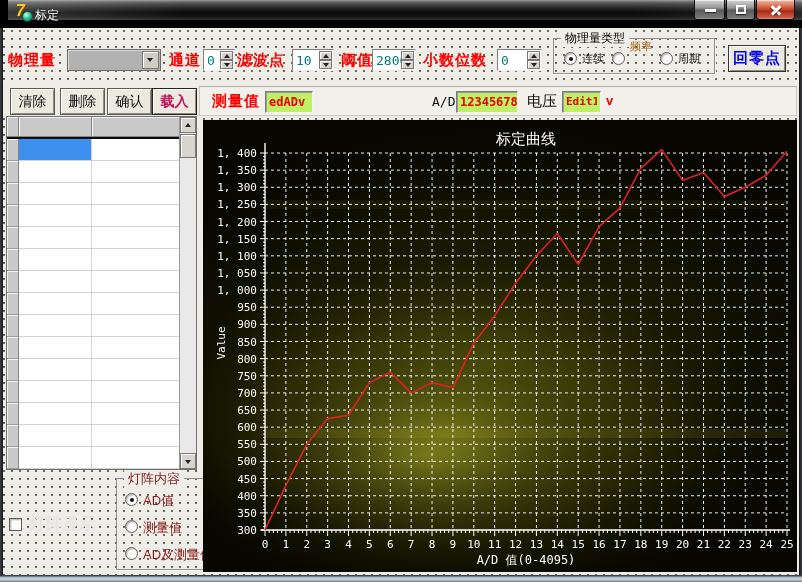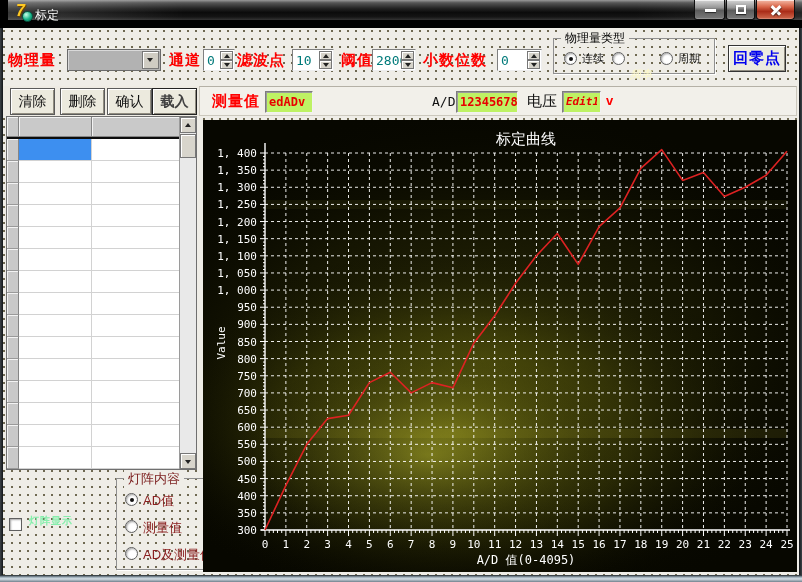--- a/index.html
+++ b/index.html
@@ -76,21 +76,21 @@
     border:1px solid #777;box-shadow:inset 1px 1px 0 #fff;}
   .combo-btn .tri-dn{left:4px;top:6px;}
   .zero-btn{left:728px;top:45px;width:58px;height:27px;line-height:24px;color:#0000ee;font-weight:bold;
     font-size:15px;letter-spacing:1px;border:1px solid #333;}
 
   
   .panelL{position:absolute;left:3px;top:86px;width:196px;height:30px;background:#eeebe3;}
   .panel2{position:absolute;left:199px;top:86px;width:598px;height:30px;background:#f2f0ea;
     border:1px solid #ccc8bd;border-top-color:#b5b1a6;}
   .act-btn{top:88px;width:45px;height:27px;line-height:24px;}
-  .load-btn{color:#404040;font-weight:bold;border:1px solid #222;}
+  .load-btn{color:#be185d;font-weight:bold;border:1px solid #222;}
 
   
   .gridwrap{position:absolute;left:6px;top:116px;width:191px;height:354px;background:#fff;
     border:1px solid #6f6f6f;overflow:hidden;}
   .ghead{position:absolute;left:0;top:0;width:174px;height:20px;}
   .ghead .hc{position:absolute;top:0;height:20px;background:#c9c9c9;border-right:1px solid #858585;
     border-bottom:1px solid #858585;box-shadow:inset 1px 1px 0 #f3f3f3;}
   .hline{position:absolute;left:0;top:20px;width:174px;height:2px;background:#0c0c0c;}
   #grid-rows{position:absolute;left:0;top:22px;width:174px;}
   .grid-row{position:relative;height:22px;}
@@ -104,21 +104,21 @@
   .sb-btn{position:absolute;left:0;width:16px;height:16px;background:#d8d5cc;border:1px solid #777;
     box-shadow:inset 1px 1px 0 #fff;}
   .sb-btn.up{top:0;} .sb-btn.down{bottom:0;}
   .sb-btn .tri-up{left:4px;top:5px;} .sb-btn .tri-dn{left:4px;top:6px;}
   .sb-thumb{position:absolute;left:0;top:17px;width:16px;height:24px;background:#d8d5cc;border:1px solid #777;
     box-shadow:inset 1px 1px 0 #fff;}
 
   
   .cb{position:absolute;left:9px;top:518px;width:13px;height:13px;background:#fff;border:1px solid #5f5f5f;
     box-shadow:inset 1px 1px 2px rgba(0,0,0,.35);}
-  .cb-label{position:absolute;left:29px;top:514px;color:#86efac;font-weight:bold;font-size:10px;letter-spacing:1px;}
+  .cb-label{position:absolute;left:29px;top:514px;color:#e5e5e5;font-weight:bold;font-size:16px;letter-spacing:1px;}
   .lamp-group{left:100px;top:478px;width:99px;height:92px;margin-left:16px;}
   .lamp-group .gtitle{color:#7c1f1f;font-size:13px;}
   .lamp-group .rlbl{color:#8b2020;font-size:13px;}
 
   
   .chartpanel{position:absolute;left:203px;top:120px;width:594px;height:452px;background:#070700;overflow:hidden;}
   .chartpanel svg{position:absolute;left:0;top:0;}
   .watermark{position:absolute;left:58px;top:430px;font-size:19px;font-weight:bold;letter-spacing:2px;
     color:rgba(148,18,12,.5);white-space:nowrap;}
 </style>
@@ -197,21 +197,21 @@
     <span class="sb dn">
         <i class="tri-dn"></i>
       </span>
   </div>
 
   <div class="groupbox" style="left:553px;top:38px;width:162px;height:36px;">
     <span class="gtitle">物理量类型</span>
     <span class="radio sel" style="left:10px;top:13px;"></span>
     <span class="rlbl" style="left:28px;top:12px;color:#111;">连续</span>
     <span class="radio" style="left:58px;top:13px;"></span>
-    <span class="rlbl" style="left:76px;top:28px;color:#fef9c3;font-style:italic;">频率</span>
+    <span class="rlbl" style="left:76px;top:0;color:#a16207;">频率</span>
     <span class="radio" style="left:106px;top:13px;"></span>
     <span class="rlbl" style="left:124px;top:12px;color:#111;">周期</span>
   </div>
 
   <div class="btn zero-btn">回零点</div>
 
   <div class="panelL"></div>
   <div class="panel2"></div>
 
   <div class="btn act-btn" style="left:10px;">清除</div>
@@ -221,21 +221,21 @@
 
   <span class="red-lbl" style="left:212px;top:92px;">测量值</span>
   <div class="sunken" style="position:absolute;left:265px;top:91px;width:48px;height:22px;">
     <span class="edit-val">edADv</span>
   </div>
   <span class="blk-lbl" style="left:432px;top:94px;font-family:'DejaVu Sans Mono',monospace;text-align:right;">A/D</span>
   <div class="sunken" style="position:absolute;left:456px;top:91px;width:62px;height:22px;">
     <span class="edit-val">12345678</span>
   </div>
   <span class="blk-lbl" style="left:527px;top:92px;font-size:15px;">电压</span>
-  <div class="sunken" style="position:absolute;left:562px;top:91px;width:39px;height:22px;font-style:italic;">
+  <div class="sunken" style="position:absolute;left:562px;top:91px;width:39px;height:22px;">
     <span class="edit-val" style="font-size:11px;width:34px;">Edit1</span>
   </div>
   <span class="red-lbl" style="left:606px;top:93px;font-size:13px;">v</span>
 
   <div class="gridwrap">
     <div class="ghead">
       <div class="hc" style="left:0;width:12px;"></div>
       <div class="hc" style="left:12px;width:73px;"></div>
       <div class="hc" style="left:85px;width:89px;"></div>
     </div>

